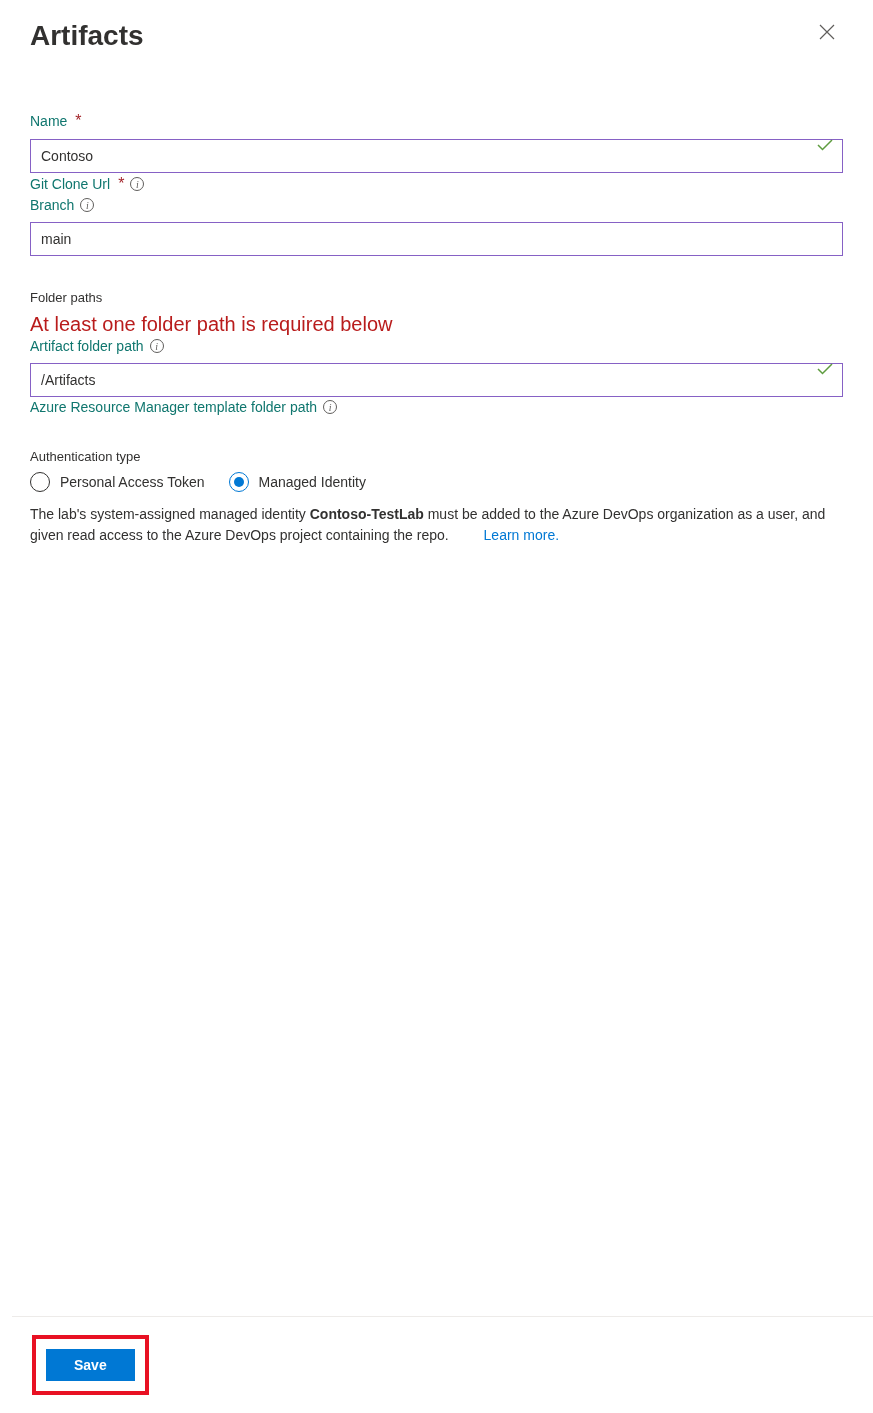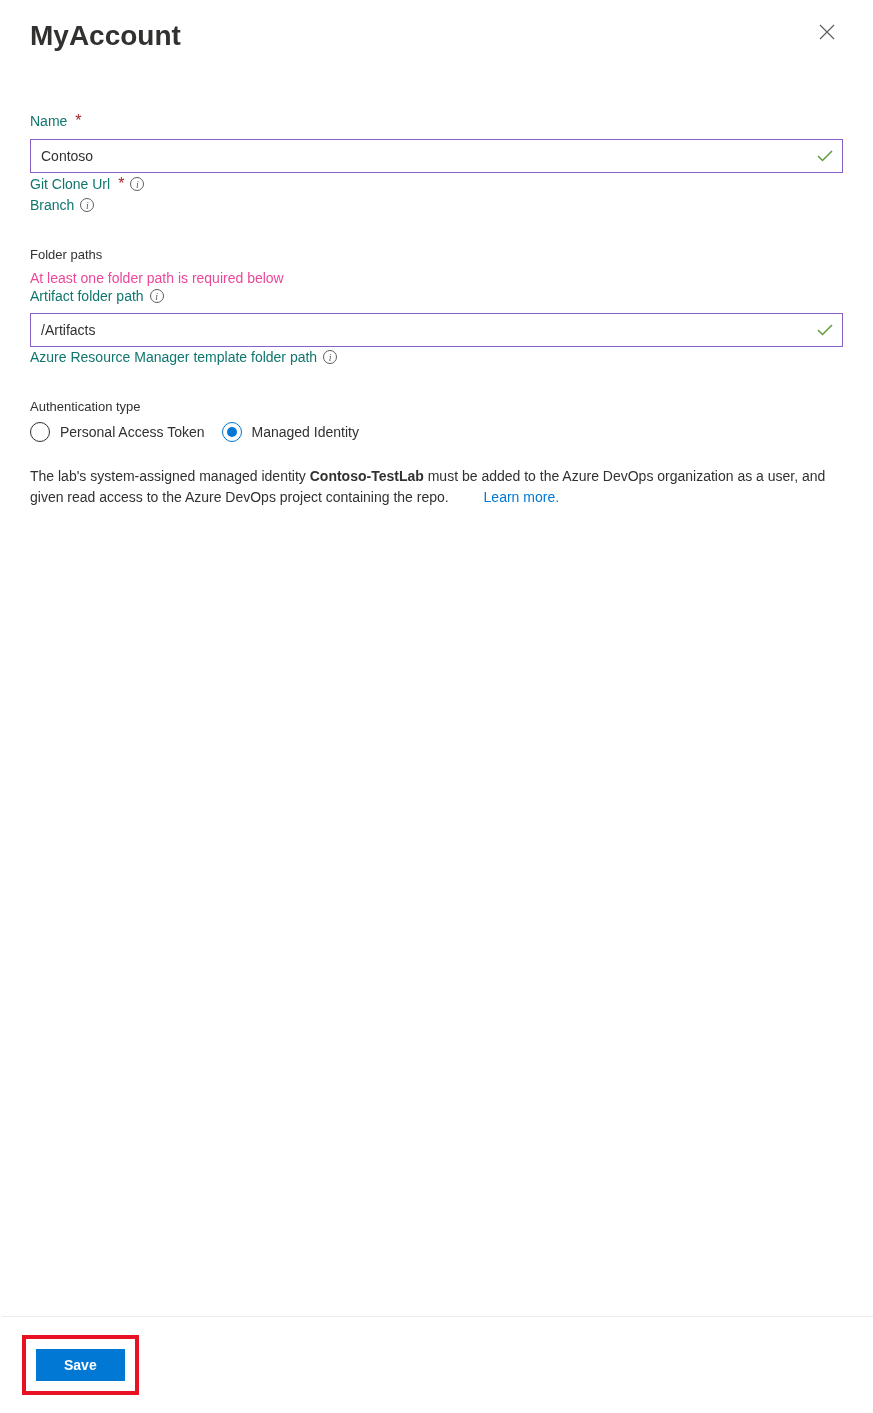--- a/index.html
+++ b/index.html
@@ -56,21 +56,21 @@
     border-radius: 50%;
     font-size: 10px;
     color: #605e5c;
     cursor: pointer;
     font-style: italic;
     font-family: serif;
   }
   .input-wrap {
     position: relative;
     display: flex;
-    align-items: center;
+    align-items: flex-start;
     margin-top: 9px;
   }
   .input {
     width: 100%;
     height: 34px;
     padding: 6px 36px 6px 10px;
     font-size: 14px;
     border: 1px solid #8661c5;
     background: #fff;
     color: #323130;
@@ -88,29 +88,29 @@
   }
   .check svg { width: 16px; height: 12px; display:block; }
   .check.muted svg { opacity: 0.5; }
   .section-gap { margin-top: 34px; }
   .section-title {
     font-size: 13px;
     color: #323130;
     margin-bottom: 8px;
   }
   .helper {
-    font-size: 14px;
-    color: #ec4899;
+    font-size: 20px;
+    color: #b91c1c;
   }
   .radio-row {
     display: flex;
     align-items: center;
-    gap: 17px;
+    gap: 24px;
     margin-top: 8px;
-    margin-bottom: 24px;
+    margin-bottom: 12px;
   }
   .radio-option {
     display: flex;
     align-items: center;
     gap: 10px;
     cursor: pointer;
   }
   .radio {
     width: 20px;
     height: 20px;
@@ -135,21 +135,21 @@
   .radio-label { font-size: 14px; }
   .description {
     font-size: 14px;
     line-height: 1.5;
     color: #323130;
   }
   .description .bold { font-weight: 600; }
   .link { color: #0078d4; cursor: pointer; padding-left: 31px; }
   .footer {
     position: absolute;
-    left: 2px;
+    left: 12px;
     right: 0;
     bottom: 0;
     border-top: 1px solid #edebe9;
     padding: 18px 0 18px 20px;
   }
   .save-wrap {
     border: 4px solid #e81123;
     display: inline-block;
     padding: 10px 10px;
   }
@@ -161,21 +161,21 @@
     font-size: 14px;
     font-weight: 600;
     cursor: pointer;
   }
 </style>
 </head>
 <body>
 
 <div class="panel">
   <div class="header">
-    <h1 class="title">MyAccount</h1>
+    <h1 class="title">Artifacts</h1>
     <span class="close-btn">
       <span>
         <svg viewBox="0 0 16 16" stroke="currentColor" stroke-width="1.2" fill="none">
             <path d="M1 1 L15 15 M15 1 L1 15"></path>
           </svg>
       </span>
     </span>
   </div>
 
   <div class="field">
@@ -198,20 +198,23 @@
       <span class="label">Git Clone Url</span>
       <span class="required">*</span>
       <span class="info-icon">i</span>
     </div>
   </div>
 
   <div class="field">
     <div class="label-row">
       <span class="label">Branch</span>
       <span class="info-icon">i</span>
+    </div>
+    <div class="input-wrap">
+      <input class="input" value="main" style="">
     </div>
   </div>
 
   <div class="section-gap">
     <div class="section-title">Folder paths</div>
     <div class="helper">At least one folder path is required below</div>
 
     <div class="label-row">
       <span class="label">Artifact folder path</span>
       <span class="info-icon">i</span>

